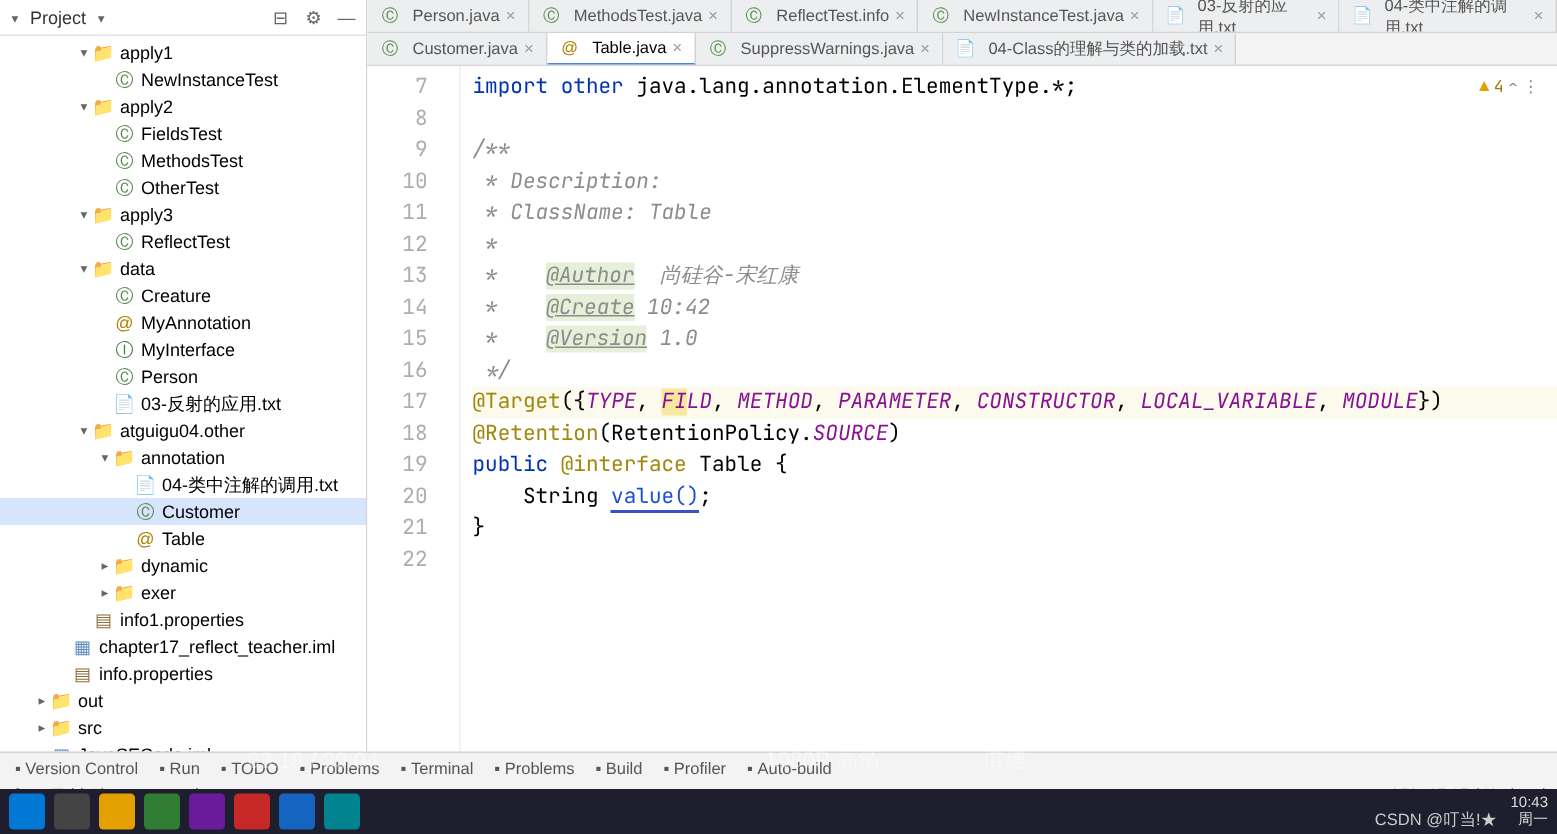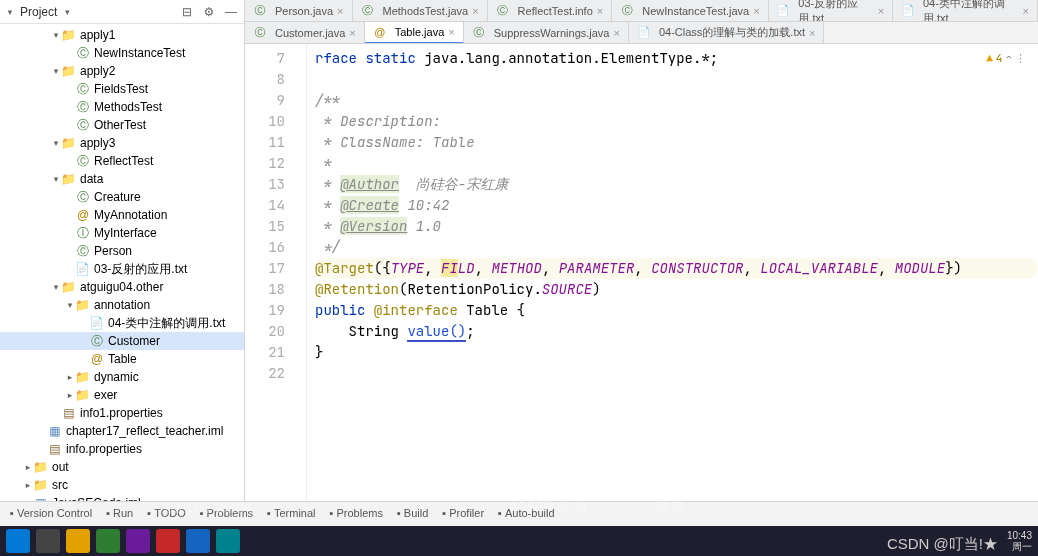--- a/index.html
+++ b/index.html
@@ -33,26 +33,26 @@
     .tab .close { color: #999; font-size: 11px; }
     
     .code-area { flex: 1; display: flex; position: relative; font-family: "JetBrains Mono","Consolas",monospace; font-size: 14px; line-height: 21px; }
     .gutter { width: 48px; background: #fff; text-align: right; padding: 4px 8px 0 0; color: #adadad; user-select: none; }
     .gutter .ln { height: 21px; }
     .gutter-sep { width: 14px; border-right: 1px solid #eee; }
     .code-body { flex: 1; padding: 4px 0 0 8px; position: relative; }
     .code-line { height: 21px; white-space: pre; }
     .kw { color: #0033b3; }
     .comment { color: #8c8c8c; font-style: italic; }
-    .doc-tag { color: #8c8c8c; text-decoration: underline; background: #e6f0d8; }
+    .doc-tag { color: #8c8c8c; text-decoration: underline; background: #e6f0d8; margin-left: 24px; }
     .anno { color: #9e880d; }
     .enum-c { color: #871094; font-style: italic; }
     .method-def { color: #1d4ed8; }
     .classname { color: #000; }
-    .hl-line { background: #fcfaed; border-radius: 10px; }
+    .hl-line { background: #fcfaed; }
     .caret-hl { background: #f7e8a0; }
     .underline-mark { border-bottom: 2px solid #3c50c8; }
     
     .warn-badge { position: absolute; top: 4px; right: 12px; display: flex; align-items: center; gap: 3px; color: #a67c00; font-size: 11px; }
     .warn-badge .tri { color: #e2a100; }
     
     .bottom-bar { position: absolute; bottom: 33px; left: 0; right: 0; height: 22px; background: #f3f3f3; border-top: 1px solid #d4d4d4; display: flex; align-items: center; gap: 2px; padding: 0 4px; font-size: 11px; color: #555; }
     .bb-item { display: flex; align-items: center; gap: 3px; padding: 0 6px; cursor: pointer; }
     
     .status-bar { position: absolute; bottom: 18px; left: 0; right: 0; height: 16px; background: #f3f3f3; display: flex; align-items: center; font-size: 11px; color: #777; padding: 0 6px; }
@@ -61,21 +61,21 @@
     .taskbar { position: absolute; bottom: 0; left: 0; right: 0; height: 30px; background: #1e1e2e; display: flex; align-items: center; padding: 0 6px; gap: 6px; }
     .tb-icon { width: 24px; height: 24px; background: #444; border-radius: 3px; }
     .tb-clock { margin-left: auto; color: #ddd; font-size: 10px; text-align: right; line-height: 11px; }
     
     .overlay-text { position: absolute; color: rgba(255,255,255,0.4); font-size: 15px; pointer-events: none; }
     .video-time { bottom: 40px; left: 165px; }
     .video-res { bottom: 40px; left: 510px; }
     .video-speed { bottom: 40px; left: 655px; }
     .play-logo { position: absolute; right: 18px; top: 370px; width: 80px; height: 60px; border: 3px solid rgba(255,255,255,0.5); border-radius: 16px; display: flex; align-items: center; justify-content: center; }
     .play-logo::after { content: ""; border-left: 18px solid rgba(255,255,255,0.5); border-top: 11px solid transparent; border-bottom: 11px solid transparent; margin-left: 4px; }
-    .csdn-mark { position: absolute; bottom: 2px; right: 40px; color: #ccc; font-size: 15px; }
+    .csdn-mark { position: absolute; bottom: 2px; right: 40px; color: #ccc; font-size: 11px; }
   </style>
 </head>
 <body>
 
 <div class="top-area">
   <div class="project-panel">
     <div class="project-header">
       <span class="expand">▾</span>
       <span class="label">Project</span>
       <span class="expand">▾</span>
@@ -298,21 +298,21 @@
           <div class="ln">22</div>
         </div>
       <div class="gutter-sep"></div>
       <div class="code-body" id="codebody">
         <div class="warn-badge">
           <span class="tri">▲</span>
           <span>4</span>
           <span style="color:#888">⌃</span>
           <span style="color:#888">⋮</span>
         </div>
-      <div class="code-line"><span class="kw">rface static</span> java.lang.annotation.ElementType.*;</div>
+      <div class="code-line"><span class="kw">import other</span> java.lang.annotation.ElementType.*;</div>
           <div class="code-line"></div>
           <div class="code-line"><span class="comment">/**</span></div>
           <div class="code-line"><span class="comment"> * Description:</span></div>
           <div class="code-line"><span class="comment"> * ClassName: Table</span></div>
           <div class="code-line"><span class="comment"> *</span></div>
           <div class="code-line"><span class="comment"> * <span class="doc-tag">@Author</span>  尚硅谷-宋红康</span></div>
           <div class="code-line"><span class="comment"> * <span class="doc-tag">@Create</span> 10:42</span></div>
           <div class="code-line"><span class="comment"> * <span class="doc-tag">@Version</span> 1.0</span></div>
           <div class="code-line"><span class="comment"> */</span></div>
           <div class="code-line hl-line"><span class="anno">@Target</span>({<span class="enum-c">TYPE</span>, <span class="enum-c caret-hl">FI</span><span class="enum-c">LD</span>, <span class="enum-c">METHOD</span>, <span class="enum-c">PARAMETER</span>, <span class="enum-c">CONSTRUCTOR</span>, <span class="enum-c">LOCAL_VARIABLE</span>, <span class="enum-c">MODULE</span>})</div>

